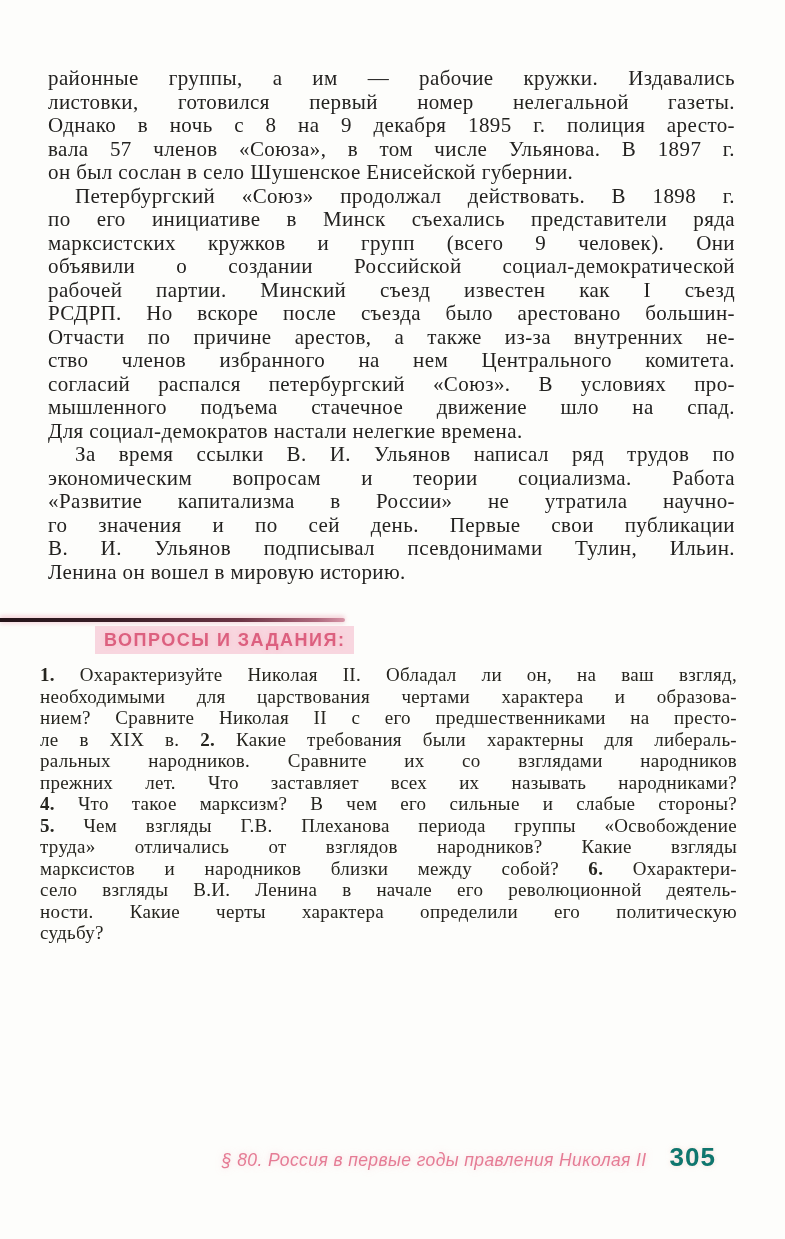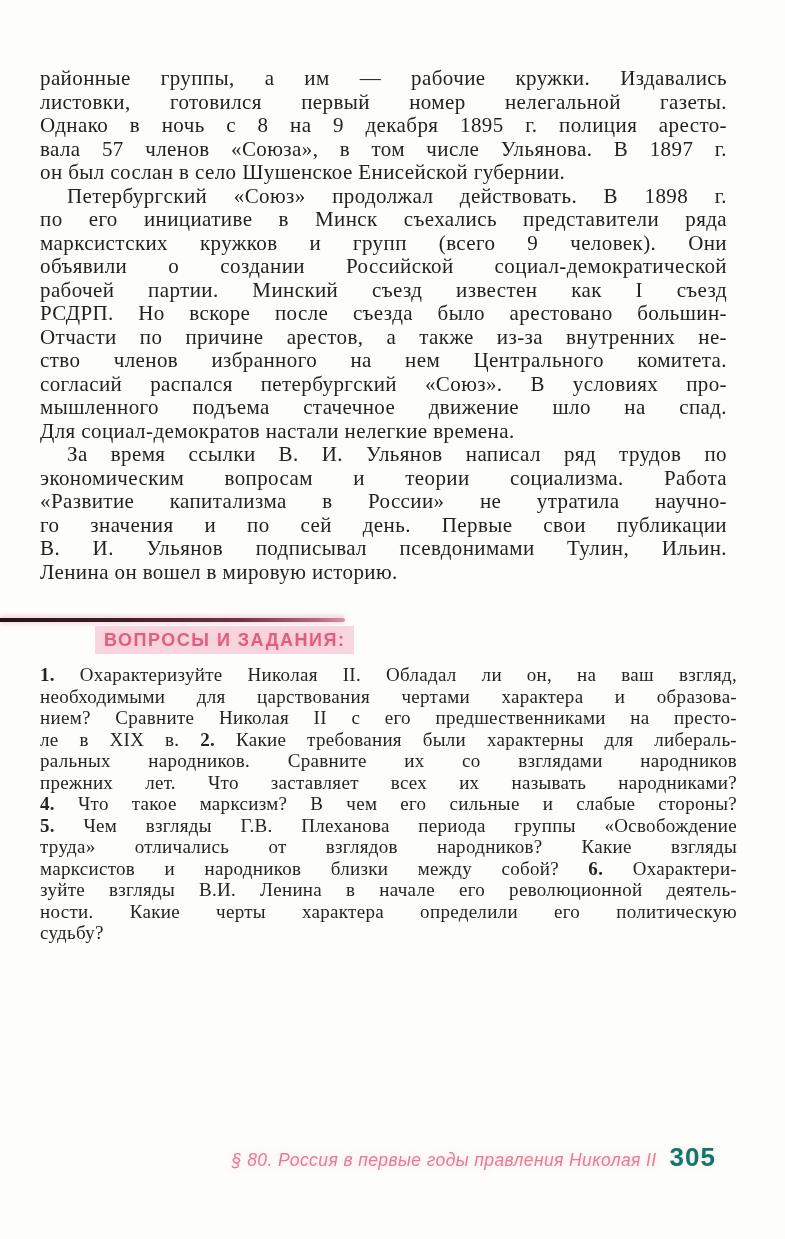--- a/index.html
+++ b/index.html
@@ -11,21 +11,21 @@
   .page {
     position: relative;
     width: 785px; height: 1239px;
     background: #fdfdfb;
     overflow: hidden;
   }
 
   
   .body-block {
     position: absolute;
-    left: 40px; top: 67px; width: 687px;
+    left: 48px; top: 67px; width: 687px;
     font-size: 21px; line-height: 23.5px;
     letter-spacing: 0.4px;
     color: #232220;
   }
   .line {
     text-align: justify;
     text-align-last: justify;
     white-space: normal;
   }
   .para .line:last-child { text-align-last: left; }
@@ -70,21 +70,21 @@
   .questions-block .line:last-child { text-align-last: left; }
   .questions-block b { font-weight: bold; }
 
   
   .footer {
     position: absolute;
     left: 0; top: 1142px; width: 716px;
     display: flex;
     justify-content: flex-end;
     align-items: baseline;
-    gap: 13px;
+    gap: 23px;
   }
   .footer-title {
     font-family: "Liberation Sans", "DejaVu Sans", sans-serif;
     font-style: italic;
     font-size: 17.5px;
     color: #e57c95;
     letter-spacing: 0.4px;
     text-shadow: 0 0 6px rgba(246,183,197,0.55);
   }
   .footer-num {
@@ -142,21 +142,21 @@
       <div class="line"><b>1.</b> Охарактеризуйте Николая II. Обладал ли он, на ваш взгляд,</div>
       <div class="line">необходимыми для царствования чертами характера и образова-</div>
       <div class="line">нием? Сравните Николая II с его предшественниками на престо-</div>
       <div class="line">ле в XIX в. <b>2.</b> Какие требования были характерны для либераль-</div>
       <div class="line">ральных народников. Сравните их со взглядами народников</div>
       <div class="line">прежних лет. Что заставляет всех их называть народниками?</div>
       <div class="line"><b>4.</b> Что такое марксизм? В чем его сильные и слабые стороны?</div>
       <div class="line"><b>5.</b> Чем взгляды Г.В. Плеханова периода группы «Освобождение</div>
       <div class="line">труда» отличались от взглядов народников? Какие взгляды</div>
       <div class="line">марксистов и народников близки между собой? <b>6.</b> Охарактери-</div>
-      <div class="line">зуйте взгляды В.И. Ленина в начале его революционной деятель-</div>
+      <div class="line">село взгляды В.И. Ленина в начале его революционной деятель-</div>
       <div class="line">ности. Какие черты характера определили его политическую</div>
       <div class="line">судьбу?</div>
     </section>
 
   <footer class="footer">
     <span class="footer-title">§ 80. Россия в первые годы правления Николая II</span>
     <span class="footer-num">305</span>
   </footer>
 
 </div>

